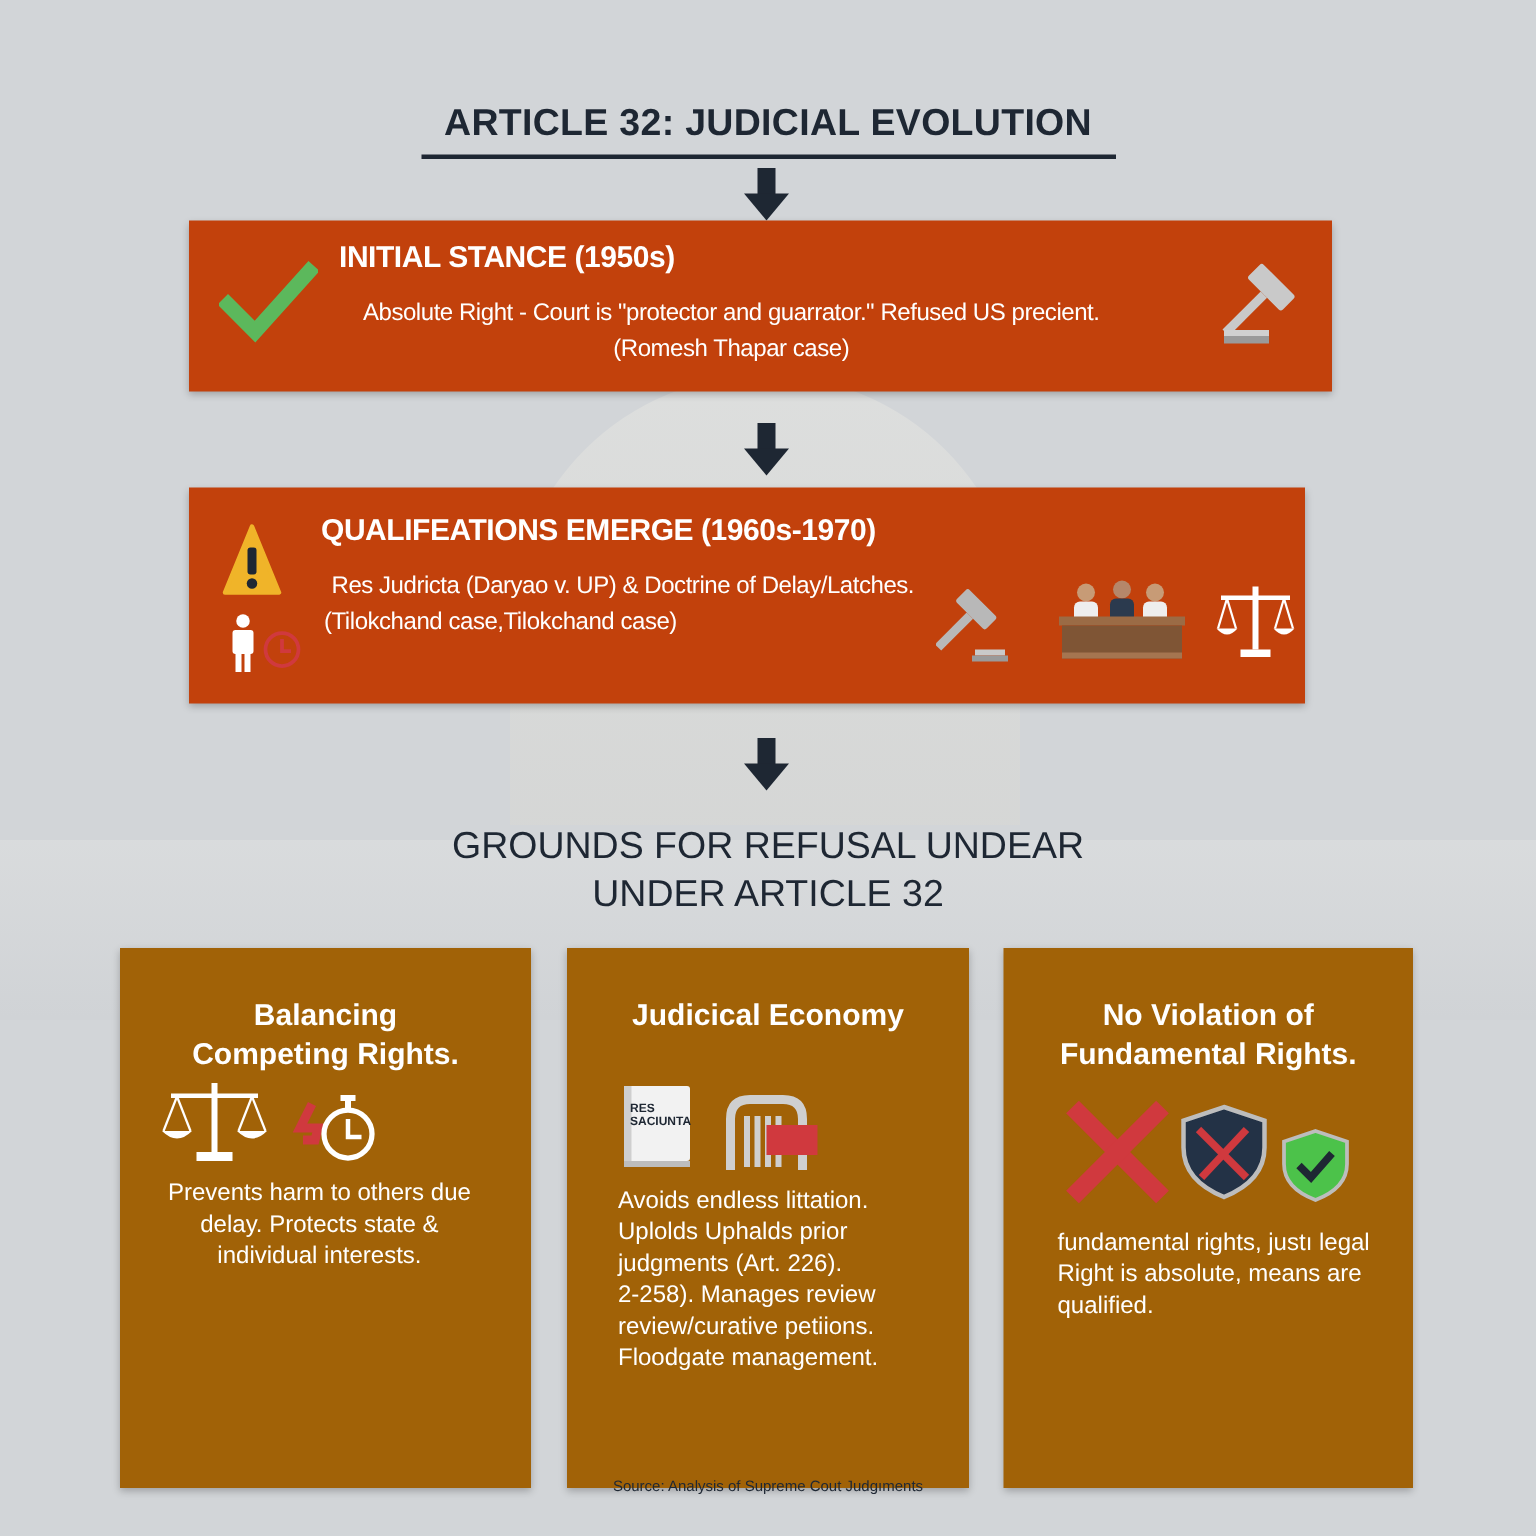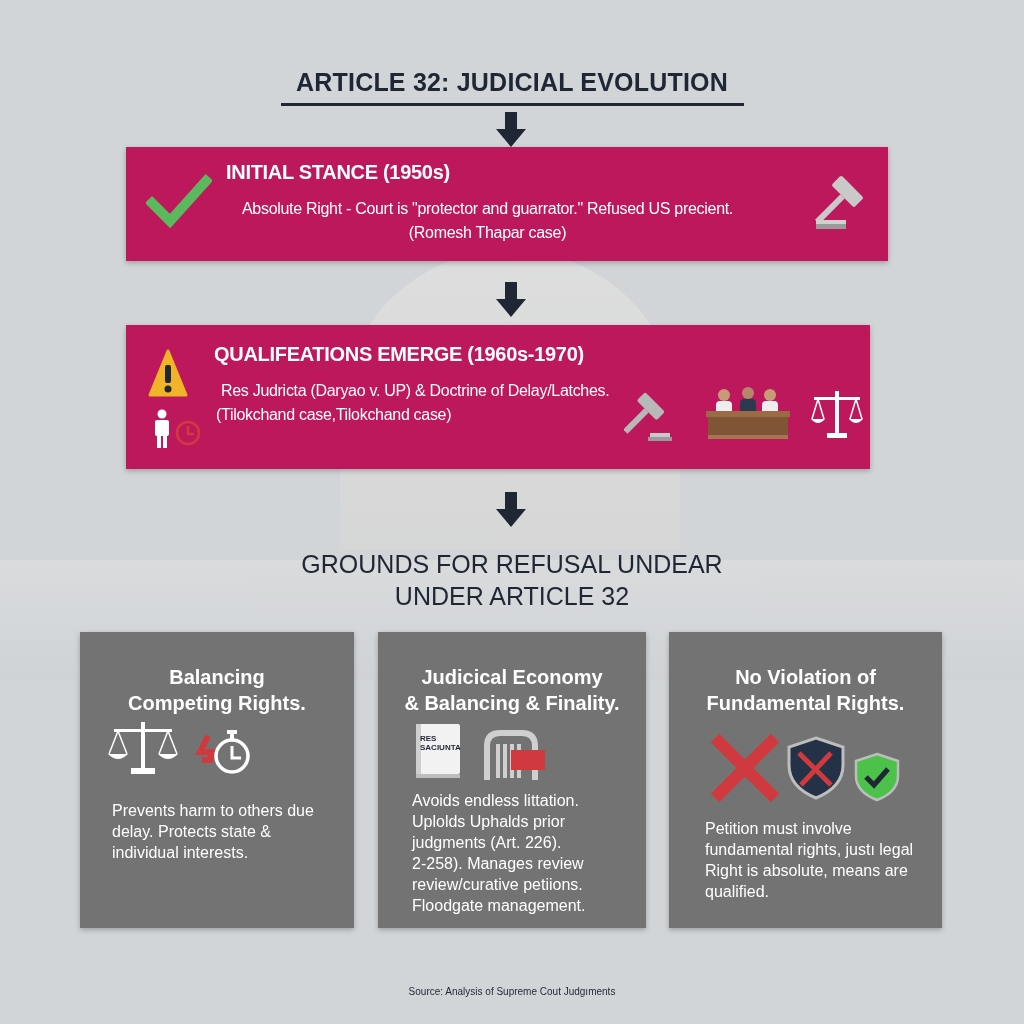--- a/index.html
+++ b/index.html
@@ -34,39 +34,39 @@
   .arrow {
     position: absolute; width: 30px; height: 38px;
   }
   .arrow .shaft { position: absolute; left: 9px; top: 0; width: 12px; height: 18px; background: #1e2733; }
   .arrow .head {
     position: absolute; left: 0; top: 17px; width: 0; height: 0;
     border-left: 15px solid transparent; border-right: 15px solid transparent;
     border-top: 18px solid #1e2733;
   }
   .panel {
-    position: absolute; background: #be185d;
+    position: absolute; background: #c2410c;
     box-shadow: 0 2px 5px rgba(0,0,0,0.25);
   }
   .stage1 { left: 126px; top: 147px; width: 762px; height: 114px; }
   .stage2 { left: 126px; top: 325px; width: 744px; height: 144px; }
   .stage-title {
     position: absolute; color: #ffffff; font-weight: bold; font-size: 20px;
     letter-spacing: -0.3px;
   }
   .stage-text {
     position: absolute; color: #ffffff; font-size: 16px; line-height: 24px;
     letter-spacing: -0.3px;
   }
   .section-title {
     position: absolute; left: 250px; top: 548px; width: 524px;
     text-align: center; font-weight: normal; font-size: 25px; line-height: 32px; color: #1e2733;
   }
   .card {
-    position: absolute; top: 632px; height: 296px; background: #737373;
+    position: absolute; top: 632px; height: 360px; background: #a16207;
     box-shadow: 0 2px 5px rgba(0,0,0,0.25);
   }
   .card1 { left: 80px; width: 274px; }
   .card2 { left: 378px; width: 268px; }
   .card3 { left: 669px; width: 273px; }
   .card-title {
     position: absolute; left: 0; top: 32px; width: 100%;
     text-align: center; color: #ffffff; font-weight: bold; font-size: 20px; line-height: 26px;
   }
   .card-text {
@@ -193,31 +193,30 @@
     <path d="M52 34 Q62 44 72 34 Z" fill="#ffffff"></path>
     <rect x="25" y="48" width="24" height="6" fill="#ffffff"></rect>
   </svg>
   <svg class="icon" style="left:112px; top:96px;" width="64" height="50" viewBox="0 0 64 50">
     <path d="M16 8 L8 24 L20 24 L18 32 L10 32" fill="none" stroke="#d0393e" stroke-width="6"></path>
     <circle cx="40" cy="28" r="16" fill="none" stroke="#ffffff" stroke-width="3.5"></circle>
     <rect x="35" y="2" width="10" height="4" fill="#ffffff"></rect>
     <rect x="38" y="5" width="4" height="7" fill="#ffffff"></rect>
     <polyline points="40,18 40,30 49,30" fill="none" stroke="#ffffff" stroke-width="3"></polyline>
   </svg>
-  <div class="card-text" style="left:32px; top:168px;">
+  <div class="card-text" style="left:32px; top:153px;text-align:center;">
     <div>Prevents harm to others due</div>
     <div>delay. Protects state &amp;</div>
     <div>individual interests.</div>
   </div>
 </div>
 
 <div class="card card2">
   <div class="card-title">
     <div>Judicical Economy</div>
-    <div>&amp; Balancing &amp; Finality.</div>
   </div>
   <div class="icon" style="left:38px; top:92px; width:44px; height:54px;">
     <div style="position:absolute; left:0; top:0; width:44px; height:50px; background:#f2f2f2; border-radius:2px;"></div>
     <div style="position:absolute; left:0; top:0; width:5px; height:54px; background:#cfcfcf;"></div>
     <div style="position:absolute; left:0; top:50px; width:44px; height:4px; background:#bdbdbd;"></div>
     <div style="position:absolute; left:4px; top:10px; width:38px; font-size:8px; font-weight:bold; line-height:9px; color:#1e2733;">
       <div>RES</div>
       <div>SACIUNTA</div>
     </div>
   </div>
@@ -251,20 +250,19 @@
   <svg class="icon" style="left:116px; top:103px;" width="62" height="66" viewBox="0 0 62 66">
     <path d="M31 3 L58 12 L58 30 Q58 52 31 63 Q4 52 4 30 L4 12 Z" fill="#233246" stroke="#bdbdbd" stroke-width="3"></path>
     <line x1="14" y1="18" x2="46" y2="50" stroke="#d0393e" stroke-width="5"></line>
     <line x1="46" y1="18" x2="16" y2="50" stroke="#d0393e" stroke-width="5"></line>
   </svg>
   <svg class="icon" style="left:184px; top:120px;" width="48" height="50" viewBox="0 0 48 50">
     <path d="M24 2 L45 9 L45 24 Q45 40 24 48 Q3 40 3 24 L3 9 Z" fill="#4cc24a" stroke="#bdbdbd" stroke-width="2.5"></path>
     <polyline points="13,25 21,33 35,17" fill="none" stroke="#1e2733" stroke-width="5"></polyline>
   </svg>
   <div class="card-text" style="left:36px; top:186px;">
-    <div>Petition must involve</div>
     <div>fundamental rights, justı legal</div>
     <div>Right is absolute, means are</div>
     <div>qualified.</div>
   </div>
 </div>
 
 <div class="source">Source: Analysis of Supreme Cout Judgıments</div>
 
 </body></html>

